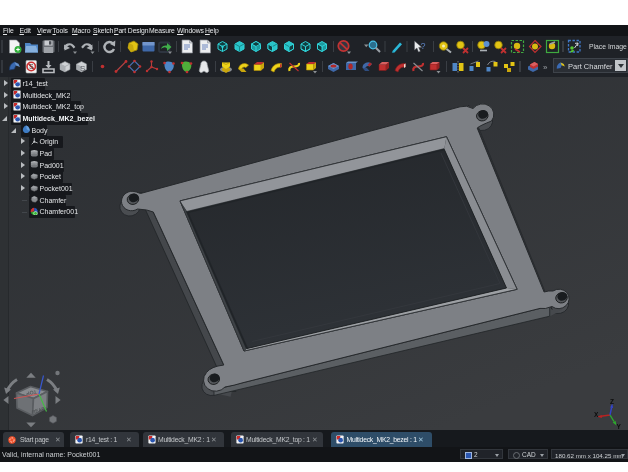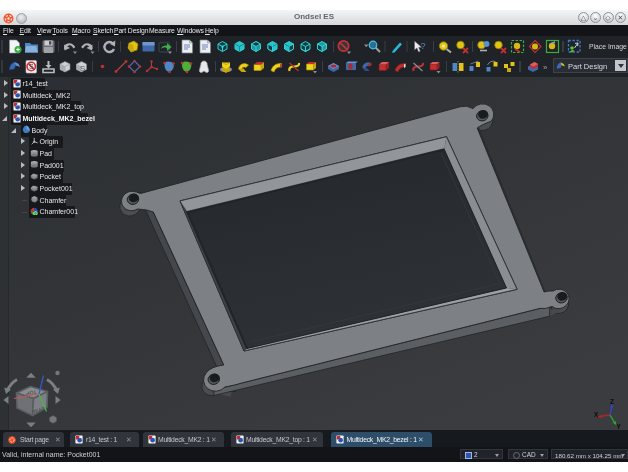--- a/index.html
+++ b/index.html
@@ -28,35 +28,20 @@
   .tab{position:absolute;top:2px;height:15px;background:#31353b;border-radius:3px 3px 0 0;
        color:#c3c6c9;font-size:6.8px;letter-spacing:-0.25px;line-height:15px;}
   .tab.active{background:#2e4d68;color:#f2f6f9;}
   #statusbar{left:0;top:447px;width:628px;height:15px;background:#121417;color:#ced1d4;font-size:7px;}
   .swidget{position:absolute;top:2px;height:10px;background:#202329;border:1px solid #32363c;
     box-sizing:border-box;color:#ced1d4;font-size:6.5px;line-height:8px;white-space:nowrap;}
 </style>
 </head>
 <body>
 <div id="page">
-  <div id="titlebar" class="abs">
-    <svg class="abs" style="left:3px;top:2.5px" width="11" height="11" viewBox="0 0 11 11">
-      <circle cx="5.5" cy="5.5" r="5" fill="#f1502a"></circle>
-      <circle cx="5.5" cy="5.5" r="3.1" fill="none" stroke="#ffd9cc" stroke-width="1.4" stroke-dasharray="2.2 1.6"></circle>
-      <circle cx="5.5" cy="5.5" r="1.2" fill="#ffe3d9"></circle>
-    </svg>
-    <div class="abs" style="left:16px;top:3px;width:9px;height:9px;border-radius:50%;
-      background:radial-gradient(circle at 45% 35%,#f0f1f2,#b9bcbf 75%,#a6aaad);border:0.5px solid #9aa0a4;"></div>
-    <div class="abs" style="left:264px;top:2px;width:100px;text-align:center;font-size:8px;
-      font-weight:bold;color:#62666b;">Ondsel ES</div>
-    <div class="winbtn" style="left:578px;">△</div>
-    <div class="winbtn" style="left:590px;">⌄</div>
-    <div class="winbtn" style="left:602.5px;">◇</div>
-    <div class="winbtn" style="left:615px;">✕</div>
-  </div>
   <div id="menubar" class="abs">
     <span class="mi" style="left:3px"><u>F</u>ile</span>
     <span class="mi" style="left:19.5px"><u>E</u>dit</span>
     <span class="mi" style="left:37px"><u>V</u>iew</span>
     <span class="mi" style="left:52.5px"><u>T</u>ools</span>
     <span class="mi" style="left:72px"><u>M</u>acro</span>
     <span class="mi" style="left:93px"><u>S</u>ketch</span>
     <span class="mi" style="left:114px"><u>P</u>art Design</span>
     <span class="mi" style="left:149px">Measure</span>
     <span class="mi" style="left:177px"><u>W</u>indows</span>
@@ -407,21 +392,21 @@
 
     <text x="543" y="34" font-size="8" fill="#9ba0a5" font-family="Liberation Sans">»</text>
   </svg>
 
   <div class="abs" style="left:553px;top:22px;width:75px;height:15px;background:#2a2e34;
        border:1px solid #3e434a;box-sizing:border-box;">
     <svg class="abs" style="left:2px;top:2px" width="10" height="10" viewBox="0 0 13 13">
       <path d="M1 10 a8 8 0 0 1 5-8 l4 2 a6 6 0 0 0 -4 5 z" fill="#3a6ab2"></path>
       <path d="M6 2 l4 2 l1.5 3 l-4-1.5 z" fill="#e2c414"></path>
     </svg>
-    <span class="abs" style="left:14px;top:3px;font-size:7.5px;color:#d9dbde;">Part Design</span>
+    <span class="abs" style="left:14px;top:3px;font-size:7.5px;color:#d9dbde;">Part Chamfer</span>
     <div class="abs" style="right:1px;top:1px;width:11px;height:11px;background:#c2c6ca;">
       <div class="abs" style="left:2.5px;top:4px;width:0;height:0;border-left:3px solid transparent;border-right:3px solid transparent;border-top:4px solid #2e3338;"></div>
     </div>
   </div>
   </div>
   <div id="viewport" class="abs">
   <svg width="628" height="353" style="position:absolute;left:0;top:0">
     <defs>
       <linearGradient id="vpbg" x1="0" y1="0" x2="0.7" y2="1">
         <stop offset="0" stop-color="#2b2e32"></stop>

